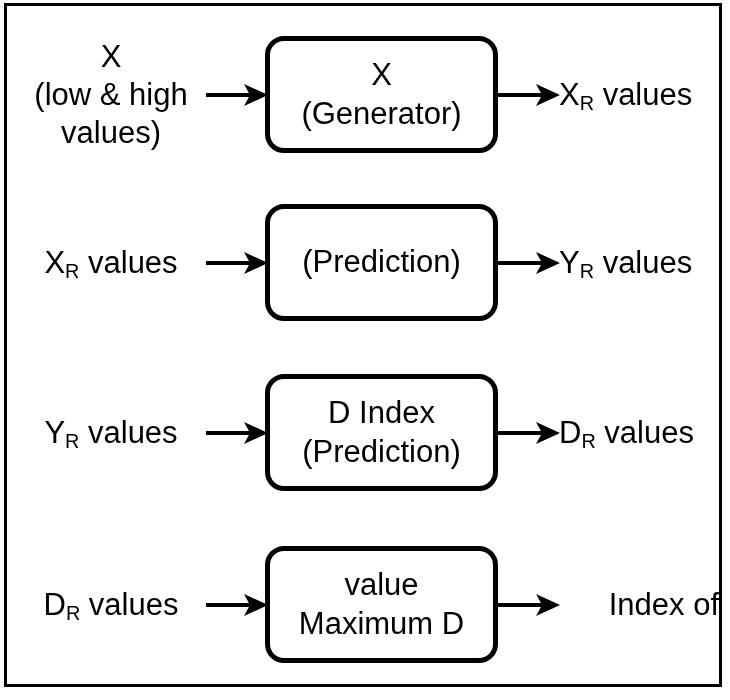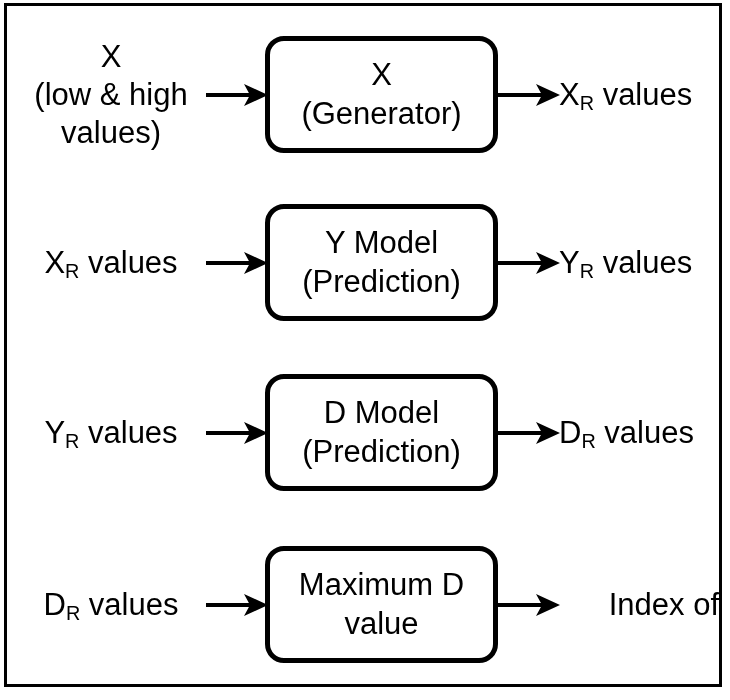--- a/index.html
+++ b/index.html
@@ -163,21 +163,20 @@
     </div>
 
     <div class="arrow arrow-in">
       <svg width="62" height="26" viewBox="0 0 62 26">
         <line x1="0" y1="13" x2="46" y2="13" stroke="#000" stroke-width="4"></line>
         <polygon points="38,2 62,13 38,24 44,13" fill="#000"></polygon>
       </svg>
     </div>
 
     <div class="process-box">
-      <span class="txt-line">Y Model</span>
       <span class="txt-line">(Prediction)</span>
     </div>
 
     <div class="arrow arrow-out">
       <svg width="62" height="26" viewBox="0 0 62 26">
         <line x1="0" y1="13" x2="46" y2="13" stroke="#000" stroke-width="4"></line>
         <polygon points="38,2 62,13 38,24 44,13" fill="#000"></polygon>
       </svg>
     </div>
 
@@ -193,21 +192,21 @@
     </div>
 
     <div class="arrow arrow-in">
       <svg width="62" height="26" viewBox="0 0 62 26">
         <line x1="0" y1="13" x2="46" y2="13" stroke="#000" stroke-width="4"></line>
         <polygon points="38,2 62,13 38,24 44,13" fill="#000"></polygon>
       </svg>
     </div>
 
     <div class="process-box">
-      <span class="txt-line">D Model</span>
+      <span class="txt-line">D Index</span>
       <span class="txt-line">(Prediction)</span>
     </div>
 
     <div class="arrow arrow-out">
       <svg width="62" height="26" viewBox="0 0 62 26">
         <line x1="0" y1="13" x2="46" y2="13" stroke="#000" stroke-width="4"></line>
         <polygon points="38,2 62,13 38,24 44,13" fill="#000"></polygon>
       </svg>
     </div>
 
@@ -223,22 +222,22 @@
     </div>
 
     <div class="arrow arrow-in">
       <svg width="62" height="26" viewBox="0 0 62 26">
         <line x1="0" y1="13" x2="46" y2="13" stroke="#000" stroke-width="4"></line>
         <polygon points="38,2 62,13 38,24 44,13" fill="#000"></polygon>
       </svg>
     </div>
 
     <div class="process-box">
+      <span class="txt-line">value</span>
       <span class="txt-line">Maximum D</span>
-      <span class="txt-line">value</span>
     </div>
 
     <div class="arrow arrow-out">
       <svg width="62" height="26" viewBox="0 0 62 26">
         <line x1="0" y1="13" x2="46" y2="13" stroke="#000" stroke-width="4"></line>
         <polygon points="38,2 62,13 38,24 44,13" fill="#000"></polygon>
       </svg>
     </div>
 
     <div class="output-label centered">

